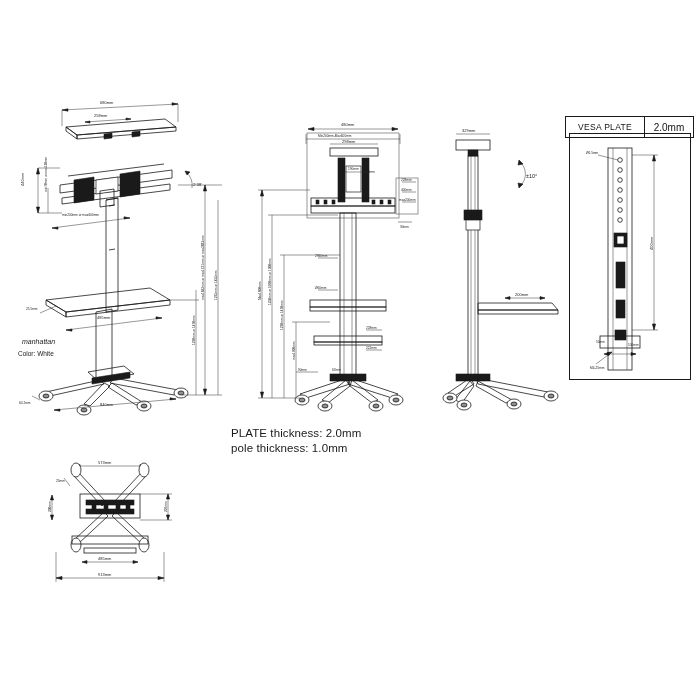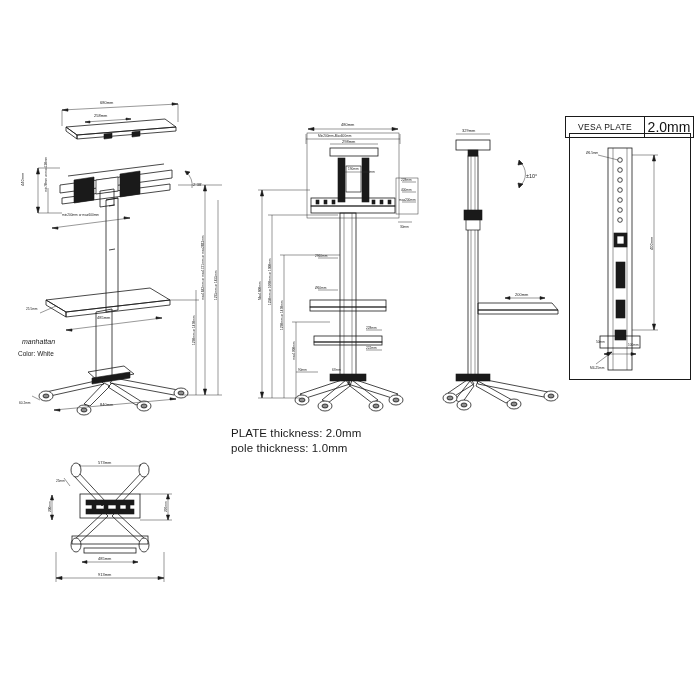--- a/index.html
+++ b/index.html
@@ -31,21 +31,21 @@
   }
   .note1{left:231px;top:427px;}
   .note2{left:231px;top:442px;}
   .vesabox{
     position:absolute;left:565px;top:116px;width:127px;height:20px;
     border:1px solid #1a1a1a;background:#fff;
     display:flex;align-items:stretch;
   }
   .vesabox .c1{flex:0 0 78px;display:flex;align-items:center;justify-content:center;
     border-right:1px solid #1a1a1a;font-size:8.5px;letter-spacing:0.3px;}
-  .vesabox .c2{flex:1;display:flex;align-items:center;justify-content:center;font-size:14px;}
+  .vesabox .c2{flex:1;display:flex;align-items:center;justify-content:center;font-size:10px;}
   .brand{position:absolute;left:22px;top:338px;font-size:7px;font-style:italic;color:#1a1a1a;}
   .colorlbl{position:absolute;left:18px;top:350px;font-size:6.5px;color:#1a1a1a;}
   .panelbox{position:absolute;left:569px;top:133px;width:120px;height:245px;border:0.8px solid #1a1a1a;}
 </style>
 </head>
 <body>
 
 <div class="sheet">
 
 <svg width="700" height="700" viewBox="0 0 700 700">

